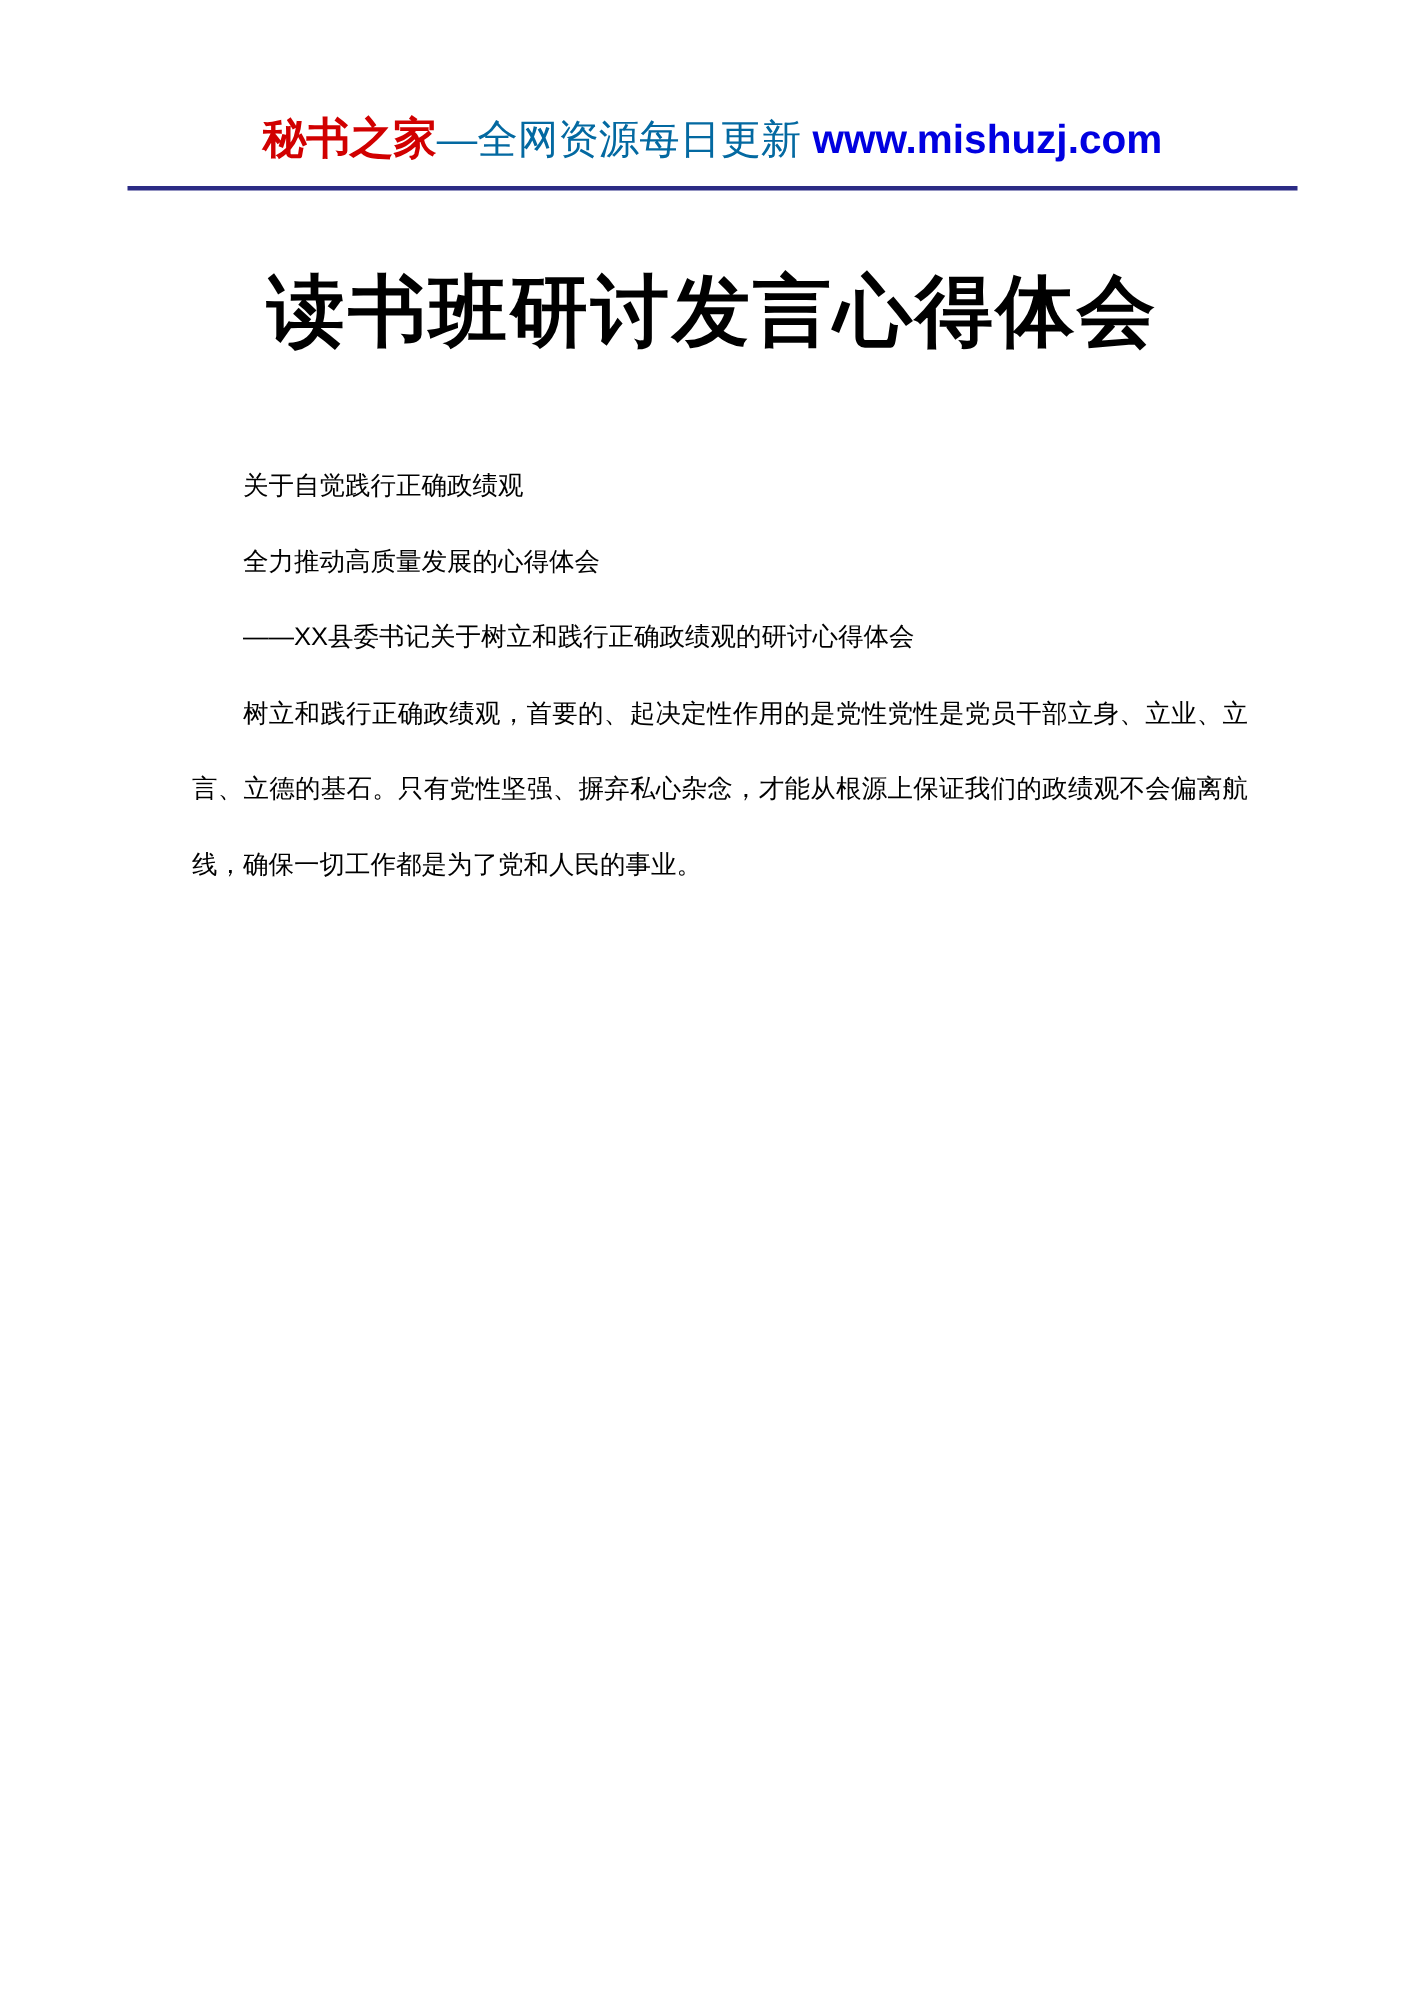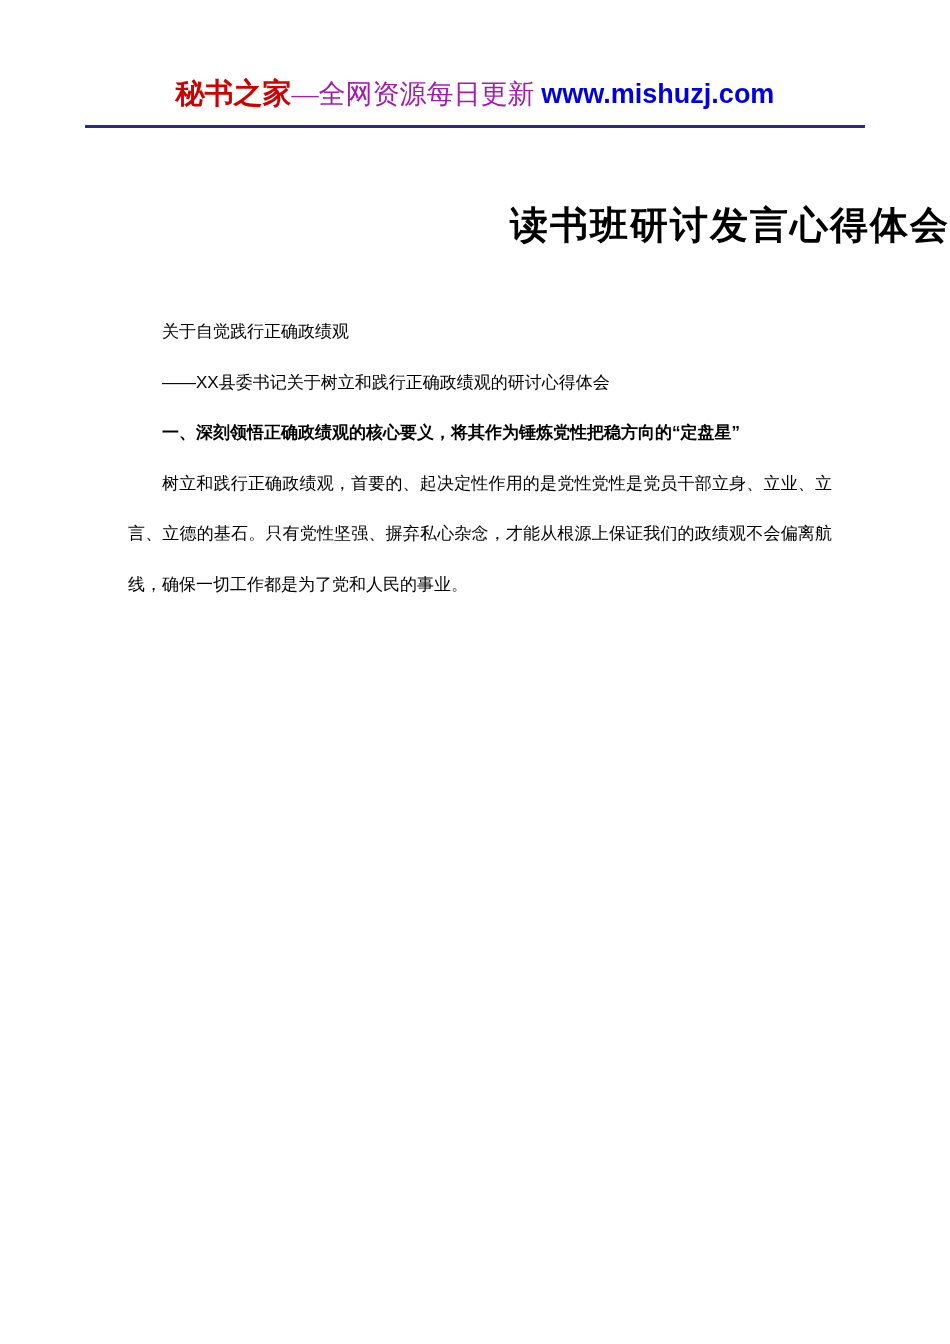--- a/index.html
+++ b/index.html
@@ -23,42 +23,41 @@
     font-size: 27px;
     line-height: 34px;
   }
   .site-name {
     color: var(--c-site, #d10000);
     font-weight: bold;
     font-size: 29px;
     text-align: center;
   }
   .tagline {
-    color: #a21caf;
+    color: #0369a1;
     font-size: 27px;
-    font-family: Liberation Serif, serif;
   }
   .site-url {
     color: var(--c-url, #0000e0);
     font-weight: bold;
     font-size: 27px;
     cursor: pointer;
     margin-top: 16px;
   }
   .header-rule {
     height: 3px;
     background: var(--c-rule, #2b2b85);
     margin: 14px 85px 0 85px;
   }
   .doc-title {
-    font-size: 38px;
+    font-size: 52px;
     font-weight: bold;
-    text-align: right;
+    text-align: center;
     letter-spacing: 2px;
-    margin: 72px 0 0 0;
+    margin: 46px 0 0 0;
   }
   .doc-body {
     padding: 56px 118px 0 128px;
   }
   .para {
     font-size: 17px;
     line-height: 50.5px;
     text-indent: 2em;
     text-align: justify;
     margin: 0;
@@ -77,18 +76,18 @@
   <header class="site-header">
     <span class="site-name">秘书之家</span><span class="tagline">—全网资源每日更新 </span><span class="site-url">www.mishuzj.com</span>
   </header>
 
   <div class="header-rule"></div>
 
   <h1 class="doc-title">读书班研讨发言心得体会</h1>
 
   <div class="doc-body">
       <p class="para">关于自觉践行正确政绩观</p>
+      <p class="para">全力推动高质量发展的心得体会</p>
       <p class="para">——XX县委书记关于树立和践行正确政绩观的研讨心得体会</p>
-      <p class="para bold">一、深刻领悟正确政绩观的核心要义，将其作为锤炼党性把稳方向的“定盘星”</p>
       <p class="para">树立和践行正确政绩观，首要的、起决定性作用的是党性党性是党员干部立身、立业、立言、立德的基石。只有党性坚强、摒弃私心杂念，才能从根源上保证我们的政绩观不会偏离航线，确保一切工作都是为了党和人民的事业。</p>
     </div>
 
 </div>
 
 </body></html>

